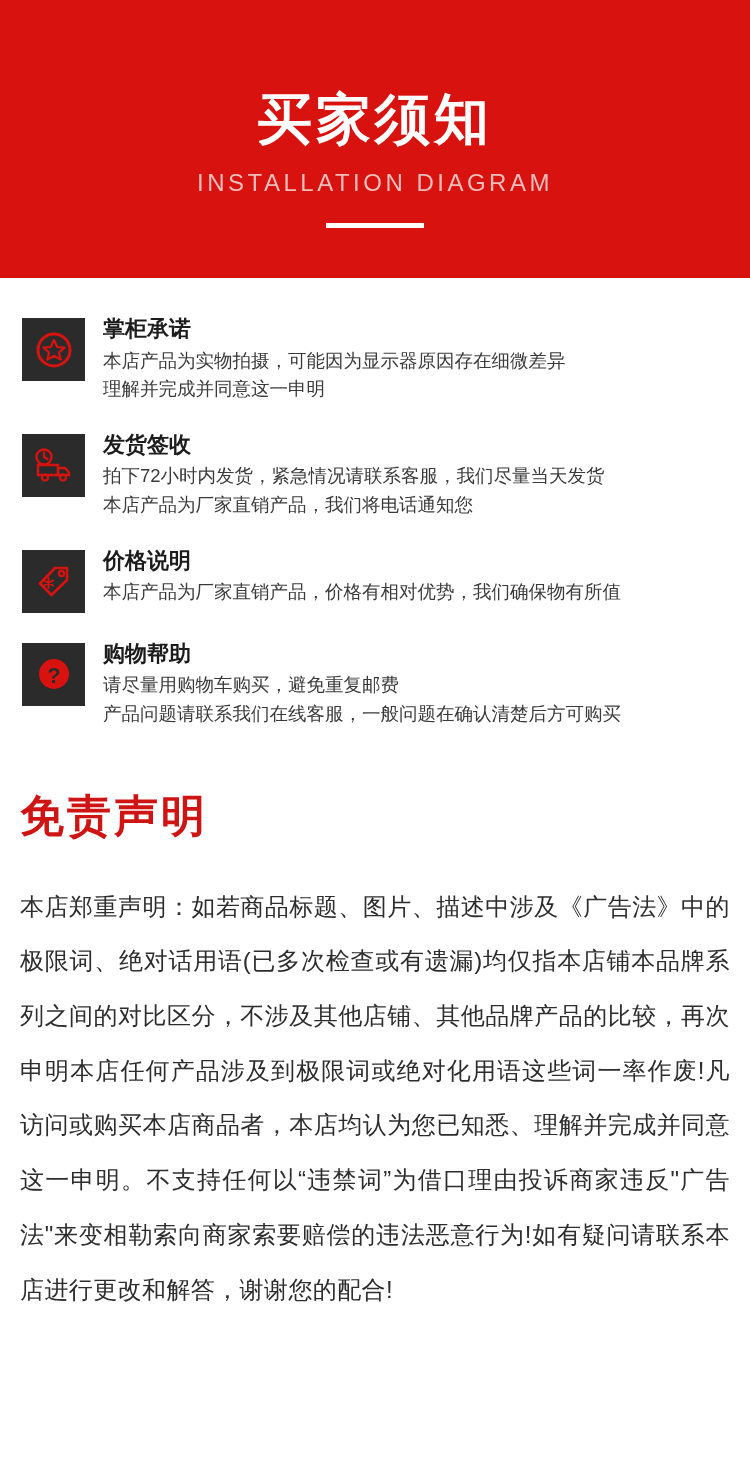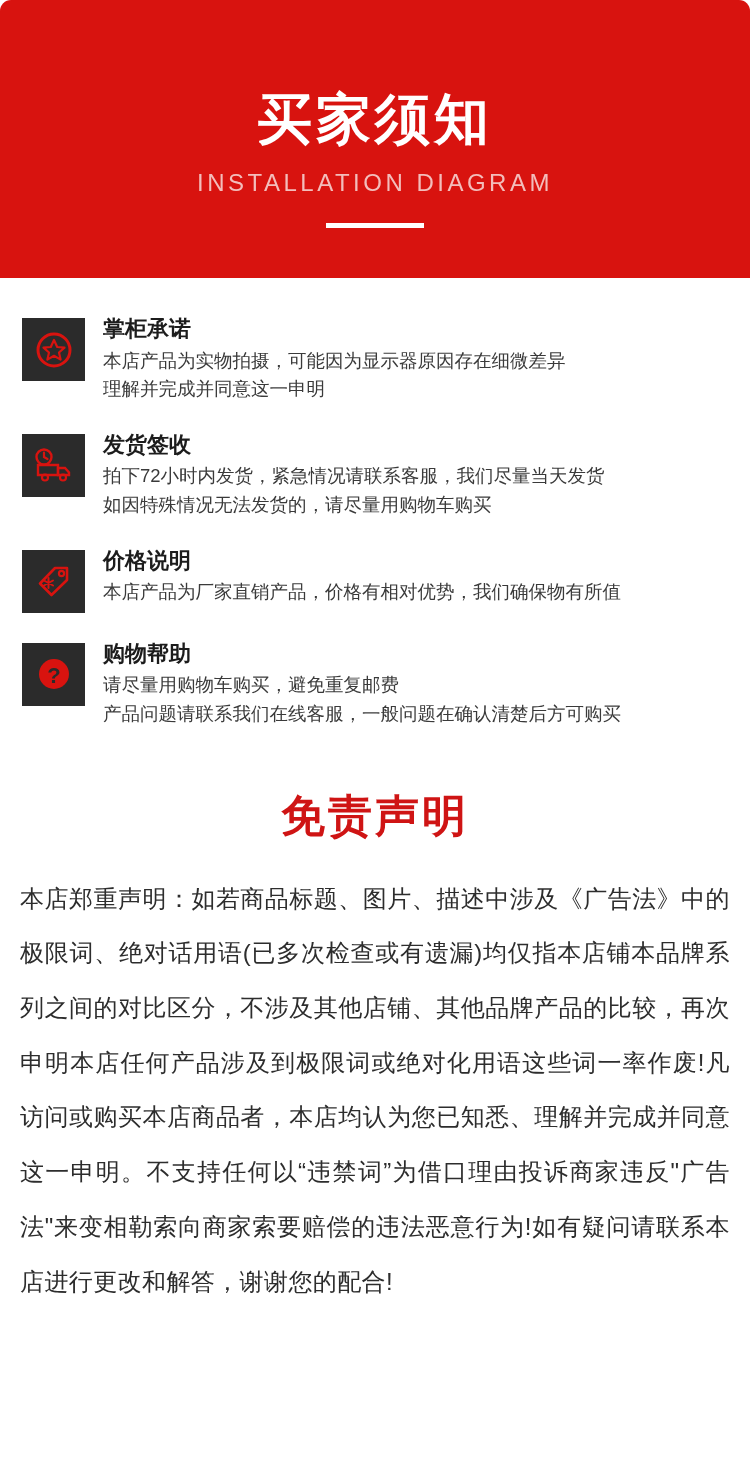--- a/index.html
+++ b/index.html
@@ -11,21 +11,20 @@
     background: #ffffff;
     font-family: "Liberation Sans", sans-serif;
     -webkit-font-smoothing: antialiased;
   }
   .page {
     width: 750px;
     min-height: 1464px;
     position: relative;
     background: #ffffff;
     overflow: hidden;
-    border-radius: 11px;
   }
 
   
   .banner {
     width: 750px;
     height: 278px;
     background: #d8130f;
     display: flex;
     flex-direction: column;
     align-items: center;
@@ -97,26 +96,26 @@
     margin: 0;
     white-space: nowrap;
   }
 
   
   .disclaimer {
     margin-top: 58px;
     padding: 0 20px 40px 20px;
   }
   .disclaimer-title {
-    text-align: center;
+    text-align: left;
     color: #cf1414;
     font-size: 44px;
     font-weight: bold;
     letter-spacing: 3px;
-    margin: 0 0 26px 0;
+    margin: 0 0 34px 0;
   }
   .disclaimer-text {
     color: #2d2d2d;
     font-size: 24px;
     line-height: 2.28;
     text-align: justify;
     margin: 0;
     letter-spacing: 0.4px;
   }
 </style>
@@ -154,21 +153,21 @@
           <path d="M12 7.5 L12 12 L15.5 14" fill="none" stroke="#d8130f" stroke-width="2.2" stroke-linecap="round"></path>
           <path d="M6 20 L26 20 L26 30 L6 30 Z" fill="none" stroke="#d8130f" stroke-width="2.4"></path>
           <path d="M26 23 L33 23 L37 27.5 L37 30 L26 30 Z" fill="none" stroke="#d8130f" stroke-width="2.4"></path>
           <circle cx="13" cy="32.5" r="3" fill="none" stroke="#d8130f" stroke-width="2.2"></circle>
           <circle cx="31" cy="32.5" r="3" fill="none" stroke="#d8130f" stroke-width="2.2"></circle>
         </svg>
       </div>
       <div class="notice-body">
         <div class="notice-title">发货签收</div>
         <div class="notice-line">拍下72小时内发货，紧急情况请联系客服，我们尽量当天发货</div>
-        <div class="notice-line">如因特殊情况无法发货的，请尽量用购物车购买</div>
+        <div class="notice-line">本店产品为厂家直销产品，我们将电话通知您</div>
       </div>
     </div>
 
     <div class="notice">
       <div class="notice-icon">
         <svg width="40" height="40" viewBox="0 0 40 40">
           <path d="M21 7 L33 7 L33 19 L17.5 34 L6 22.5 Z" fill="none" stroke="#d8130f" stroke-width="2.6" stroke-linejoin="round"></path>
           <circle cx="27.5" cy="12.5" r="2.6" fill="none" stroke="#d8130f" stroke-width="2.2"></circle>
           <path d="M14.5 17 L14.5 27 M10 19.5 L19 24.5 M19 19.5 L10 24.5" stroke="#d8130f" stroke-width="2" stroke-linecap="round"></path>
         </svg>

